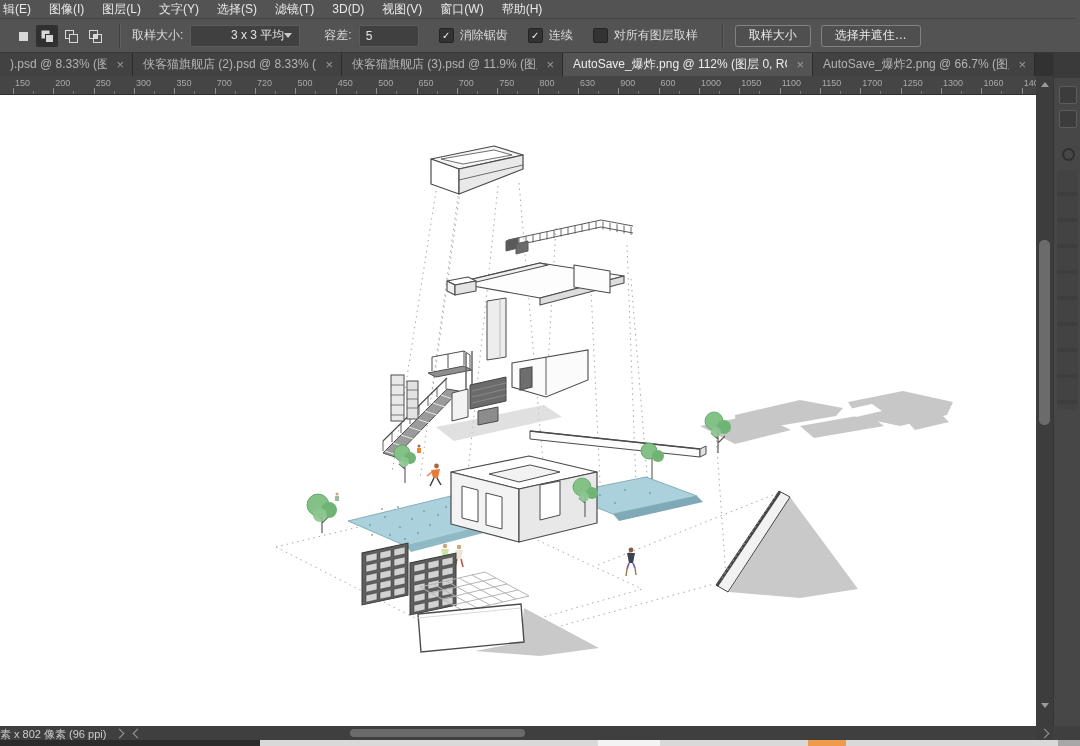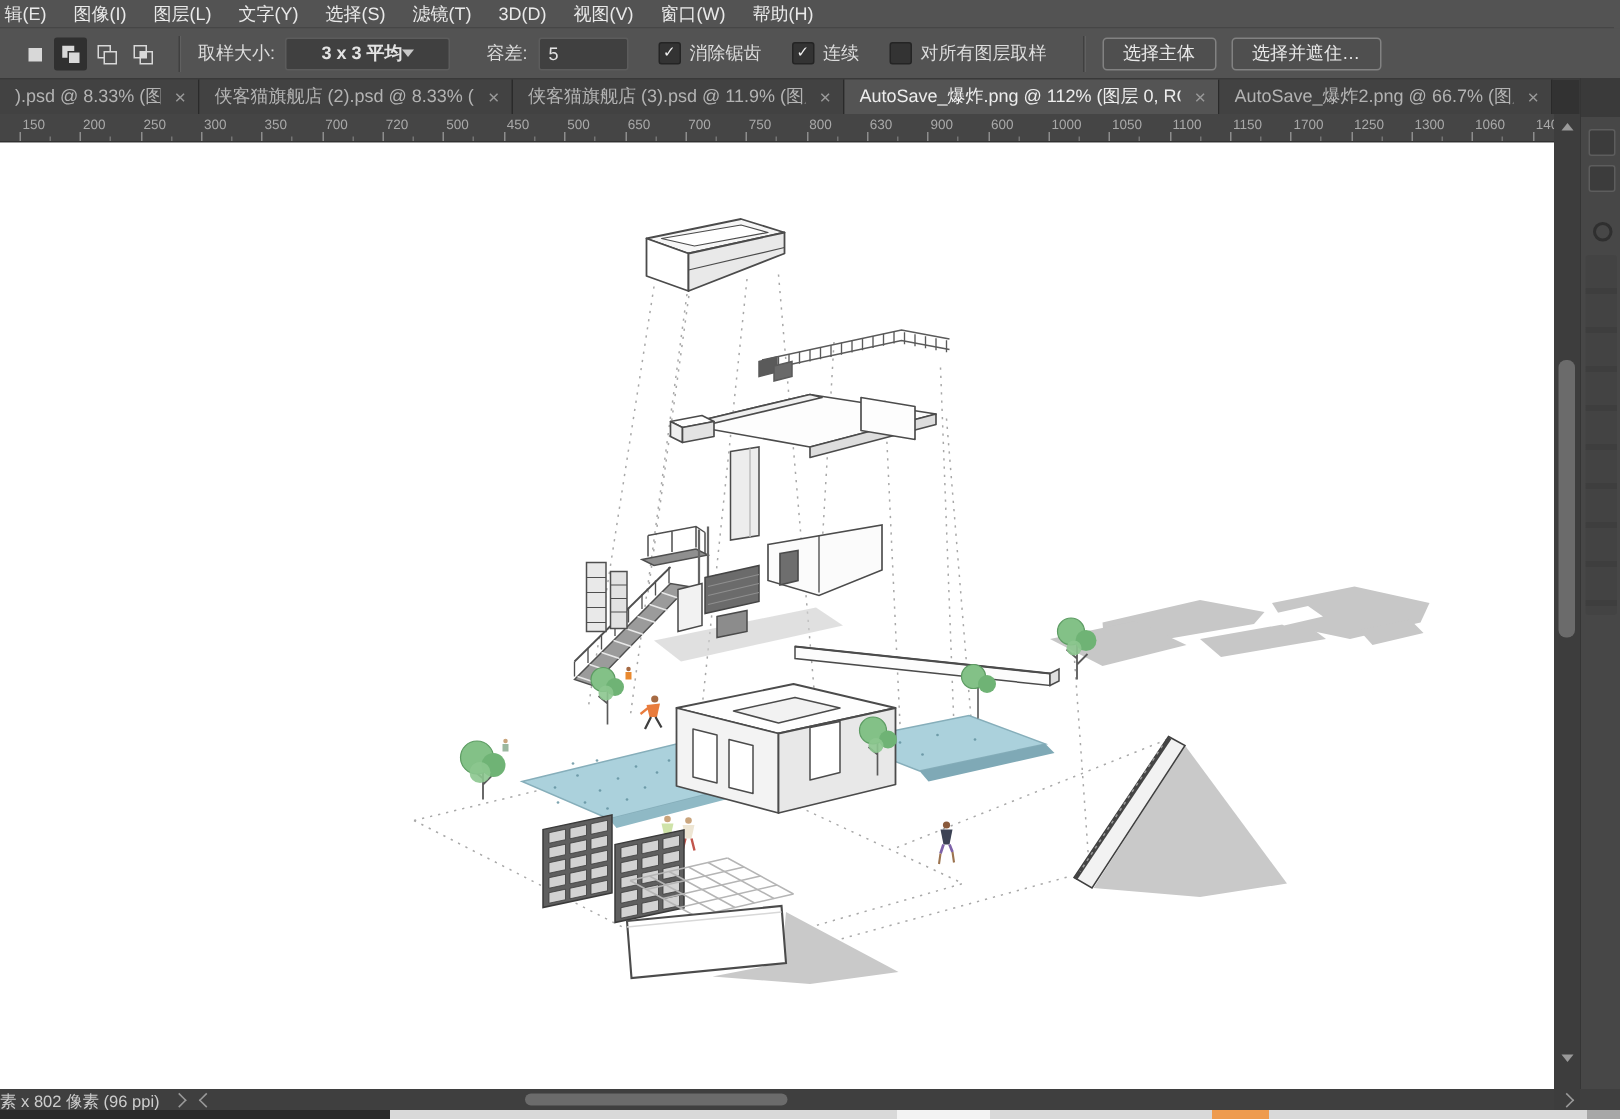--- a/index.html
+++ b/index.html
@@ -15,21 +15,21 @@
   .menu-item:first-child{padding-left:3px;}
   
   .options-bar{position:absolute;left:0;top:19px;width:1080px;height:33px;background:#535353;
     border-bottom:1px solid #393939;display:flex;align-items:center;color:#dcdcdc;font-size:12px;}
   .mode-group{display:flex;align-items:center;margin-left:12px;}
   .mode-btn{width:22px;height:22px;display:flex;align-items:center;justify-content:center;border-radius:2px;margin-right:2px;}
   .mode-btn.active{background:#303030;}
   .sep{width:1px;height:24px;background:#404040;border-right:1px solid #606060;margin:0 11px;}
   .opt-label{margin-right:7px;white-space:nowrap;}
   .dropdown{width:94px;height:20px;background:#404040;border:1px solid #5c5c5c;border-radius:2px;
-    display:flex;align-items:center;justify-content:center;padding:0 7px;color:#e3e3e3;font-weight:bold;}
+    display:flex;align-items:center;justify-content:flex-end;padding:0 7px;color:#e3e3e3;}
   .caret-down{width:0;height:0;border-left:4px solid transparent;border-right:4px solid transparent;border-top:5px solid #c9c9c9;}
   .num-input{width:46px;height:20px;background:#404040;border:1px solid #5c5c5c;border-radius:2px;
     color:#e3e3e3;font-size:12px;padding:0 6px;font-family:inherit;}
   .cb-wrap{display:flex;align-items:center;margin-left:20px;}
   .cb{width:13px;height:13px;background:#333333;border:1px solid #242424;border-radius:2px;margin-right:6px;
     display:flex;align-items:center;justify-content:center;color:#f2f2f2;font-size:10px;line-height:1;}
   .ps-btn{height:22px;padding:0 13px;background:#4f4f4f;border:1px solid #828282;border-radius:3px;
     color:#e8e8e8;font-size:12px;display:flex;align-items:center;white-space:nowrap;margin-right:10px;cursor:default;}
   
   .tab-bar{position:absolute;left:0;top:53px;width:1080px;height:23px;background:#323232;display:flex;}
@@ -128,21 +128,21 @@
   </div>
   <div class="cb-wrap">
     <span class="cb">✓</span>
     <span>连续</span>
   </div>
   <div class="cb-wrap">
     <span class="cb"></span>
     <span>对所有图层取样</span>
   </div>
   <div class="sep" style="margin-left:24px;"></div>
-  <button class="ps-btn">选择主体</button>
+  <button class="ps-btn">取样大小</button>
   <button class="ps-btn">选择并遮住…</button>
 </div>
 
 <div class="tab-bar">
   <div class="tab" style="width:133px;">
     <span class="title">).psd @ 8.33% (图层…</span>
     <span class="close">×</span>
   </div>
   <div class="tab" style="width:209px;">
     <span class="title">侠客猫旗舰店 (2).psd @ 8.33% (图层…</span>

